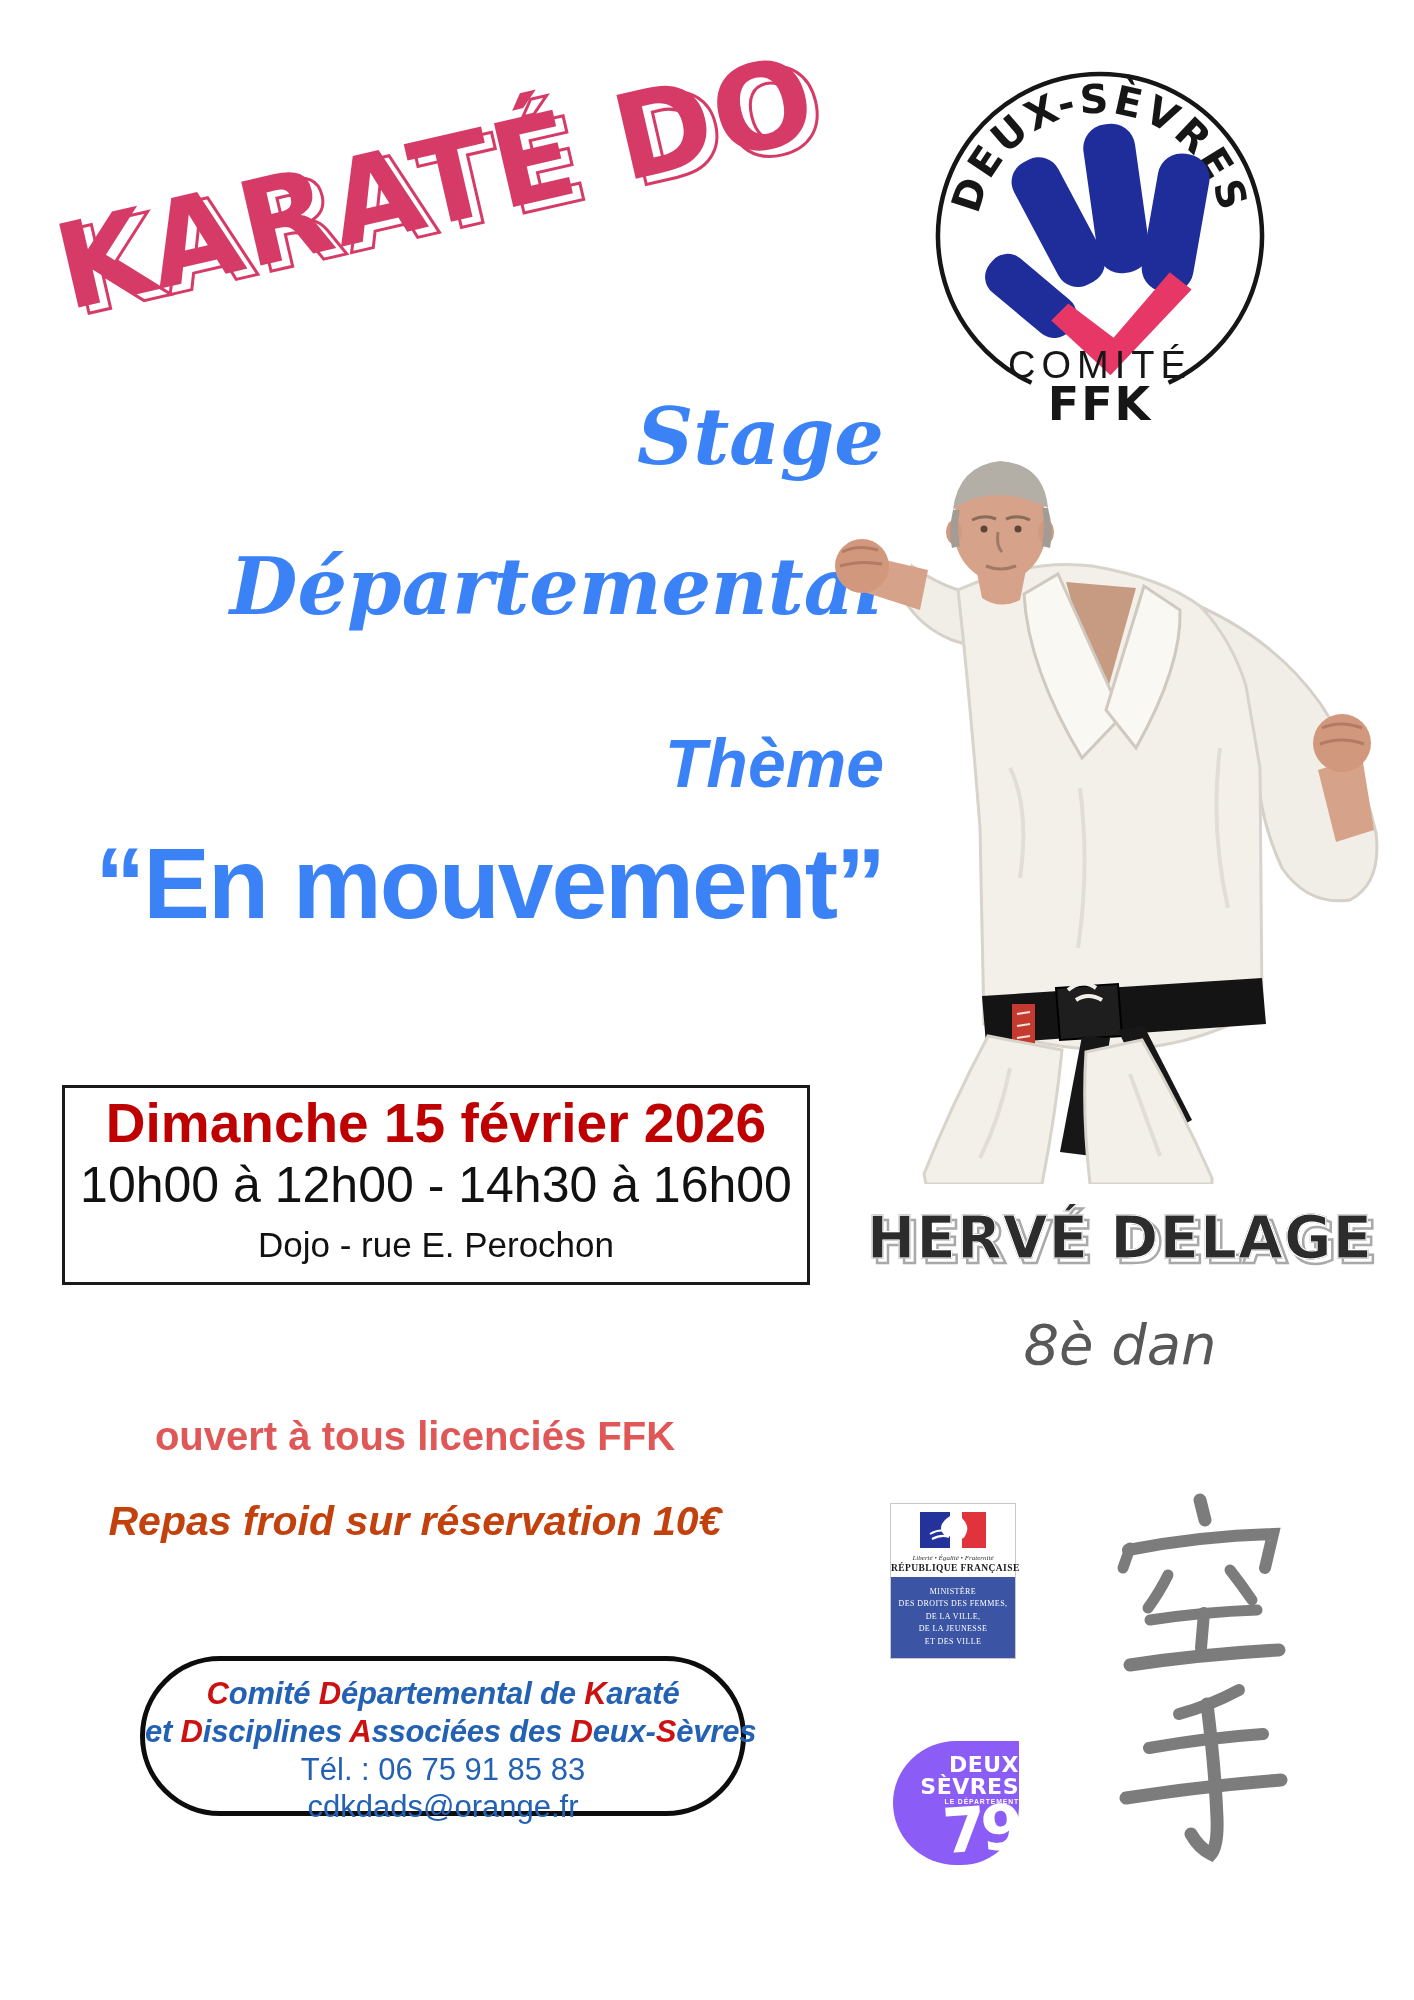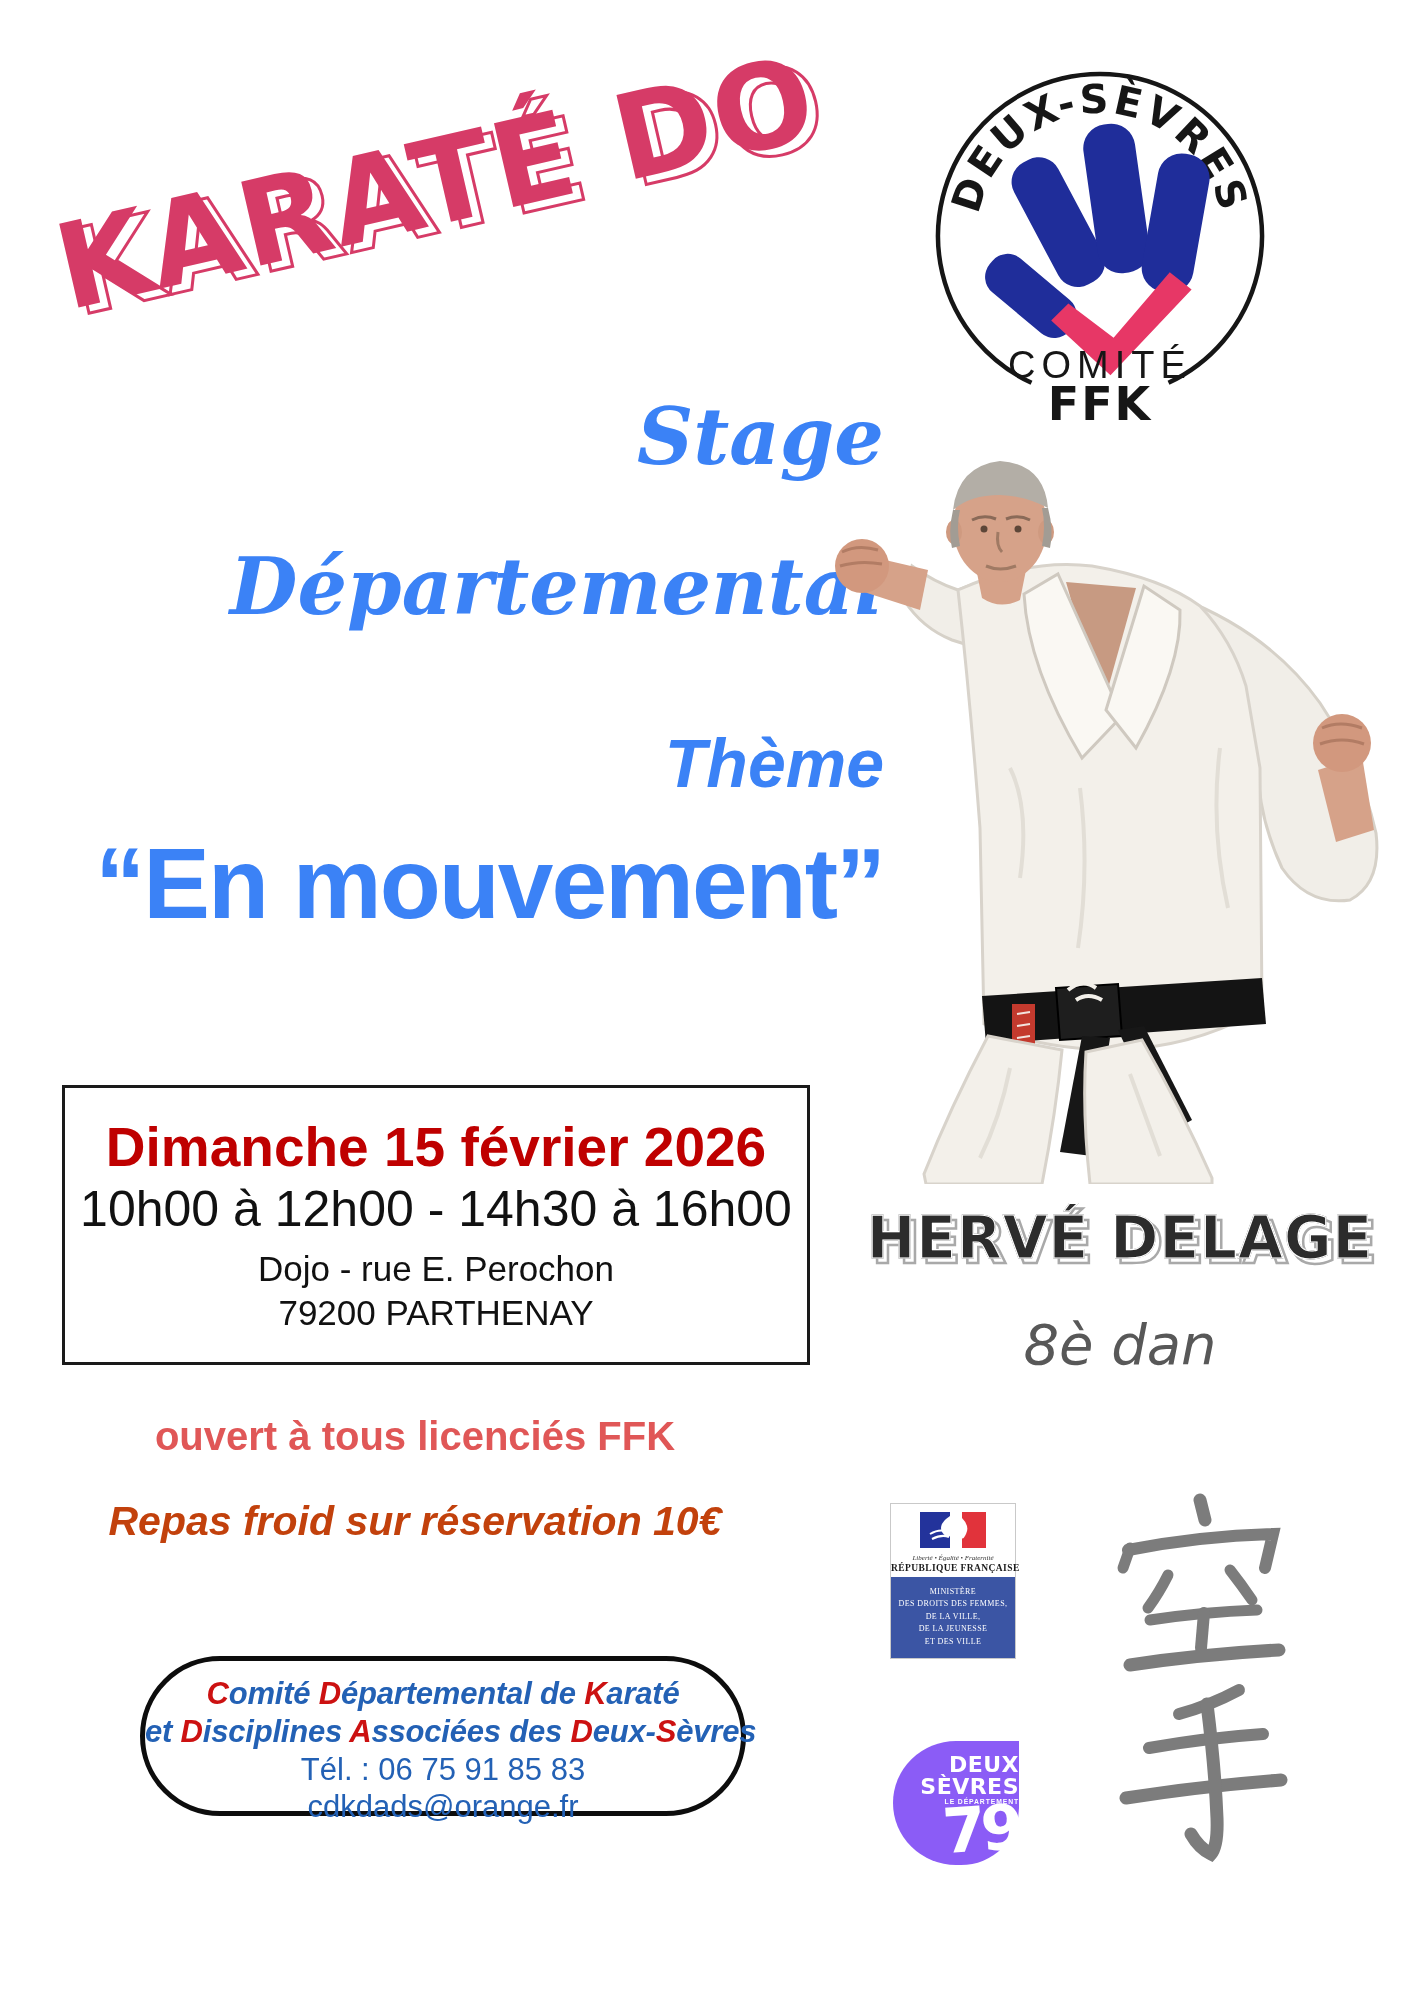--- a/index.html
+++ b/index.html
@@ -15,22 +15,22 @@
   .stage-line{font-family:"DejaVu Serif",serif;font-style:italic;font-weight:bold;
               font-size:78px;line-height:1;}
   #stage-1{top:398px;}
   #stage-2{top:548px;}
   #theme-label{top:724px;font-family:Liberation Sans, sans-serif;font-style:italic;
                font-weight:bold;font-size:68px;}
   #theme-value{top:826px;font-family:"Liberation Sans",sans-serif;font-weight:bold;
                font-size:100px;letter-spacing:-2px;white-space:nowrap;}
 
   
-  #date-box{left:62px;top:1085px;width:748px;height:280px;border:3px solid #1a1a1a;
-            background:#fff;text-align:center;box-sizing:border-box;padding-top:28px;}
+  #date-box{left:62px;top:1085px;width:748px;height:200px;border:3px solid #1a1a1a;
+            background:#fff;text-align:center;box-sizing:border-box;padding-top:4px;}
   #date-line{font-size:55px;color:#bf0000;line-height:1.15;font-weight:600;}
   #hours-line{font-size:50px;color:#111;line-height:1.2;font-weight:500;}
   #venue-line,#postal-line{font-size:35px;color:#111;line-height:1.25;}
   #venue-line{margin-top:8px;}
 
   
   #open-line{top:1414px;left:0;width:830px;text-align:center;font-size:40px;
              font-weight:bold;color:#e05757;}
   #meal-line{top:1498px;left:0;width:830px;text-align:center;font-size:41px;
              font-weight:bold;font-style:italic;color:#c2410c;}
@@ -106,21 +106,20 @@
 
 <div class="abs colcenter stage-line" id="stage-1">Stage</div>
 <div class="abs colcenter stage-line" id="stage-2">Départemental</div>
 <div class="abs colcenter" id="theme-label">Thème</div>
 <div class="abs colcenter" id="theme-value">“En mouvement”</div>
 
 <div class="abs" id="date-box">
   <div id="date-line">Dimanche 15 février 2026</div>
   <div id="hours-line">10h00 à 12h00 - 14h30 à 16h00</div>
   <div id="venue-line">Dojo - rue E. Perochon</div>
-  <div id="postal-line">79200 PARTHENAY</div>
 </div>
 
 <svg class="abs" style="left:830px;top:448px;" width="584" height="736" viewBox="0 0 584 736">
 
   <path d="M 128 142 Q 175 122 205 132 L 212 196 Q 160 206 122 192 Q 92 180 74 152 L 82 118 Q 104 134 128 142 Z" fill="#f1eee8" stroke="#d6d1c8" stroke-width="3"></path>
 
   <path d="M 38 108 L 98 122 L 90 162 L 34 144 Z" fill="#d6a289"></path>
 
   <circle cx="32" cy="118" r="27" fill="#d2987e"></circle>
   <path d="M 12 104 Q 28 96 48 102 M 10 118 Q 30 112 52 116" stroke="#b27c64" stroke-width="3" fill="none"></path>

